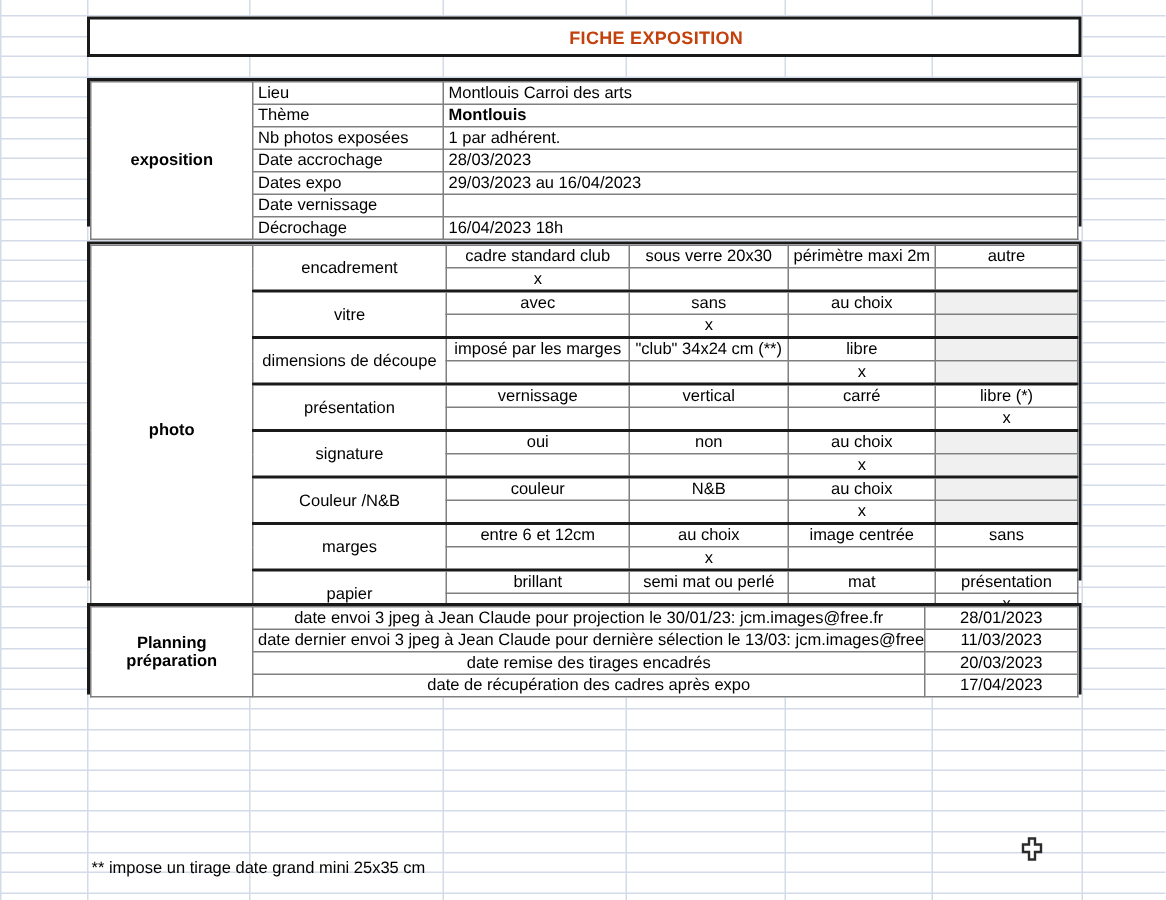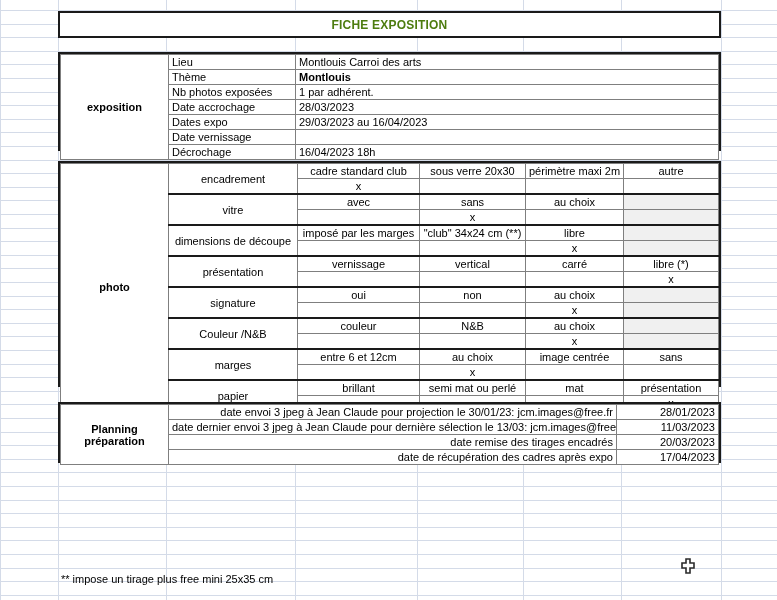--- a/index.html
+++ b/index.html
@@ -32,41 +32,41 @@
     line-height:12px;
     background:#ffffff;
     white-space:nowrap;
     overflow:hidden;
   }
 
   
   #titleblk{left:58px;top:11px;width:663px;height:27px;}
   #titleblk .tt{
     width:100%;height:100%;display:flex;align-items:center;justify-content:center;
-    font-size:12px;font-weight:bold;letter-spacing:.2px;color:#4d7c0f;
+    font-size:12px;font-weight:bold;letter-spacing:.2px;color:#c2410c;padding-left:48px;
   }
 
   
   #expoblk{left:58px;top:52px;width:663px;height:99px;}
   #expoblk td{height:14px;}
   .catlabel{text-align:center;font-weight:bold;font-size:11px;border:1px solid #7f7f7f;}
   .green{color:#00b050;font-weight:bold;}
 
   
   #photoblk{left:58px;top:161px;width:663px;height:226px;}
   #photoblk td{height:14px;text-align:center;}
   #photoblk td.rlabel{}
   .thickTop{border-top:2px solid #1a1a1a !important;}
   .shade{background:#f0f0f0 !important;}
   .lightcell{border:1px solid #c8cfdd;}
 
   
   #planblk{left:58px;top:402px;width:663px;height:61px;}
   #planblk td{height:14px;}
-  .ltxt{text-align:right;}
+  .ltxt{text-align:center;}
 
   
   .note{position:absolute;font-size:11px;color:#000;white-space:nowrap;z-index:3;
         line-height:12px;}
 
   
   #cursor{position:absolute;z-index:5;}
 </style>
 </head>
 <body>
@@ -318,21 +318,21 @@
             <td class="ltxt">20/03/2023</td>
           </tr>
           <tr>
             <td class="ltxt">date de récupération des cadres après expo</td>
             <td class="ltxt">17/04/2023</td>
           </tr>
         </tbody>
     </table>
   </div>
 
-  <div class="note" style="left:61px;top:573px;">** impose un tirage plus free mini 25x35 cm</div>
+  <div class="note" style="left:61px;top:573px;">** impose un tirage date grand mini 25x35 cm</div>
 
   <div id="cursor" style="left: 680px; top: 558px;">
     <svg width="16" height="18" viewBox="0 0 16 18" xmlns="http://www.w3.org/2000/svg">
       <path d="M6 1 H10 V5 H14 V10 H10 V15 H6 V10 H2 V5 H6 Z" fill="#ffffff" stroke="#2b2b2b" stroke-width="1.6"></path>
     </svg>
   </div>
 
 </div>
 
 </body></html>

